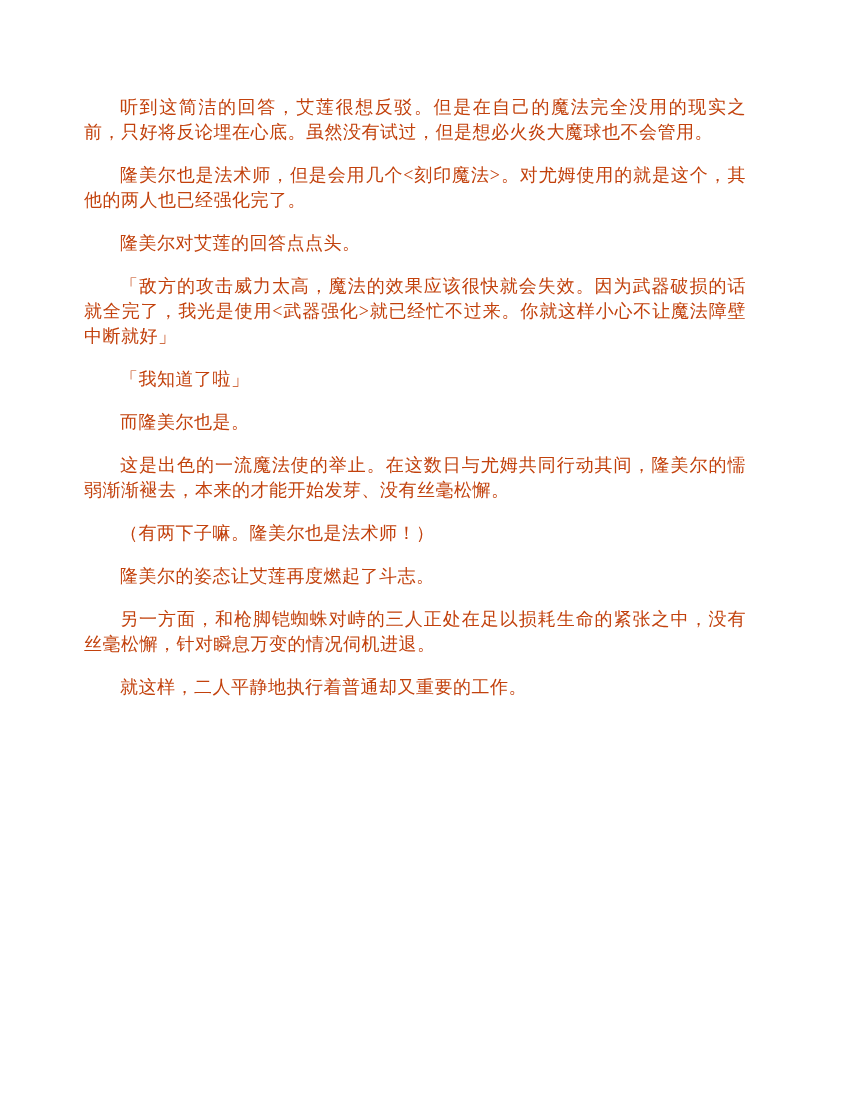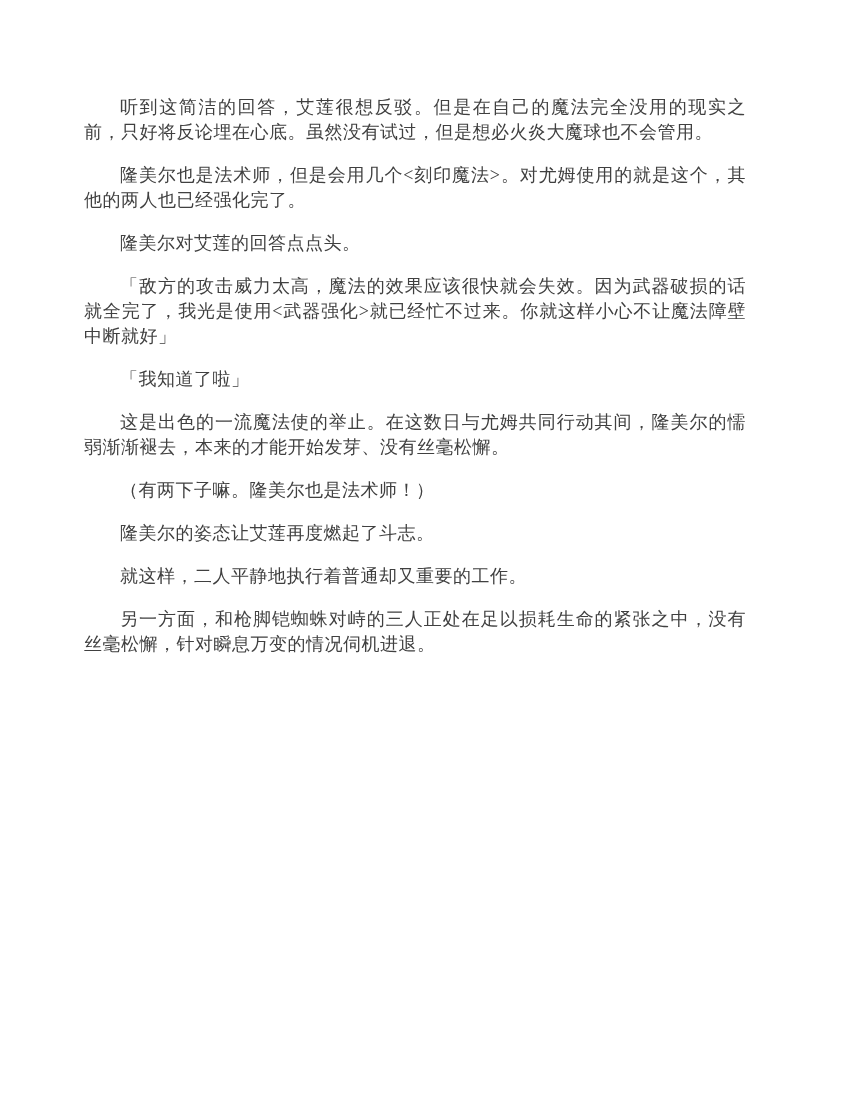--- a/index.html
+++ b/index.html
@@ -19,36 +19,37 @@
       position: absolute;
       left: 84px;
       top: 95px;
       width: 662px;
     }
     .content p {
       margin: 0 0 18px 0;
       padding: 0;
       font-size: 18px;
       line-height: 25px;
-      color: #404040;
+      color: #c2410c;
       text-indent: 2em;
       text-align: justify;
       letter-spacing: 0.5px;
       word-break: break-all;
     }
   </style>
 </head>
 <body>
 
 <div class="page">
   <div class="content">
       <p>听到这简洁的回答，艾莲很想反驳。但是在自己的魔法完全没用的现实之前，只好将反论埋在心底。虽然没有试过，但是想必火炎大魔球也不会管用。</p>
       <p>隆美尔也是法术师，但是会用几个&lt;刻印魔法&gt;。对尤姆使用的就是这个，其他的两人也已经强化完了。</p>
       <p>隆美尔对艾莲的回答点点头。</p>
       <p>「敌方的攻击威力太高，魔法的效果应该很快就会失效。因为武器破损的话就全完了，我光是使用&lt;武器强化&gt;就已经忙不过来。你就这样小心不让魔法障壁中断就好」</p>
       <p>「我知道了啦」</p>
+      <p>而隆美尔也是。</p>
       <p>这是出色的一流魔法使的举止。在这数日与尤姆共同行动其间，隆美尔的懦弱渐渐褪去，本来的才能开始发芽、没有丝毫松懈。</p>
       <p>（有两下子嘛。隆美尔也是法术师！）</p>
       <p>隆美尔的姿态让艾莲再度燃起了斗志。</p>
+      <p>另一方面，和枪脚铠蜘蛛对峙的三人正处在足以损耗生命的紧张之中，没有丝毫松懈，针对瞬息万变的情况伺机进退。</p>
       <p>就这样，二人平静地执行着普通却又重要的工作。</p>
-      <p>另一方面，和枪脚铠蜘蛛对峙的三人正处在足以损耗生命的紧张之中，没有丝毫松懈，针对瞬息万变的情况伺机进退。</p>
     </div>
 </div>
 
 </body></html>

